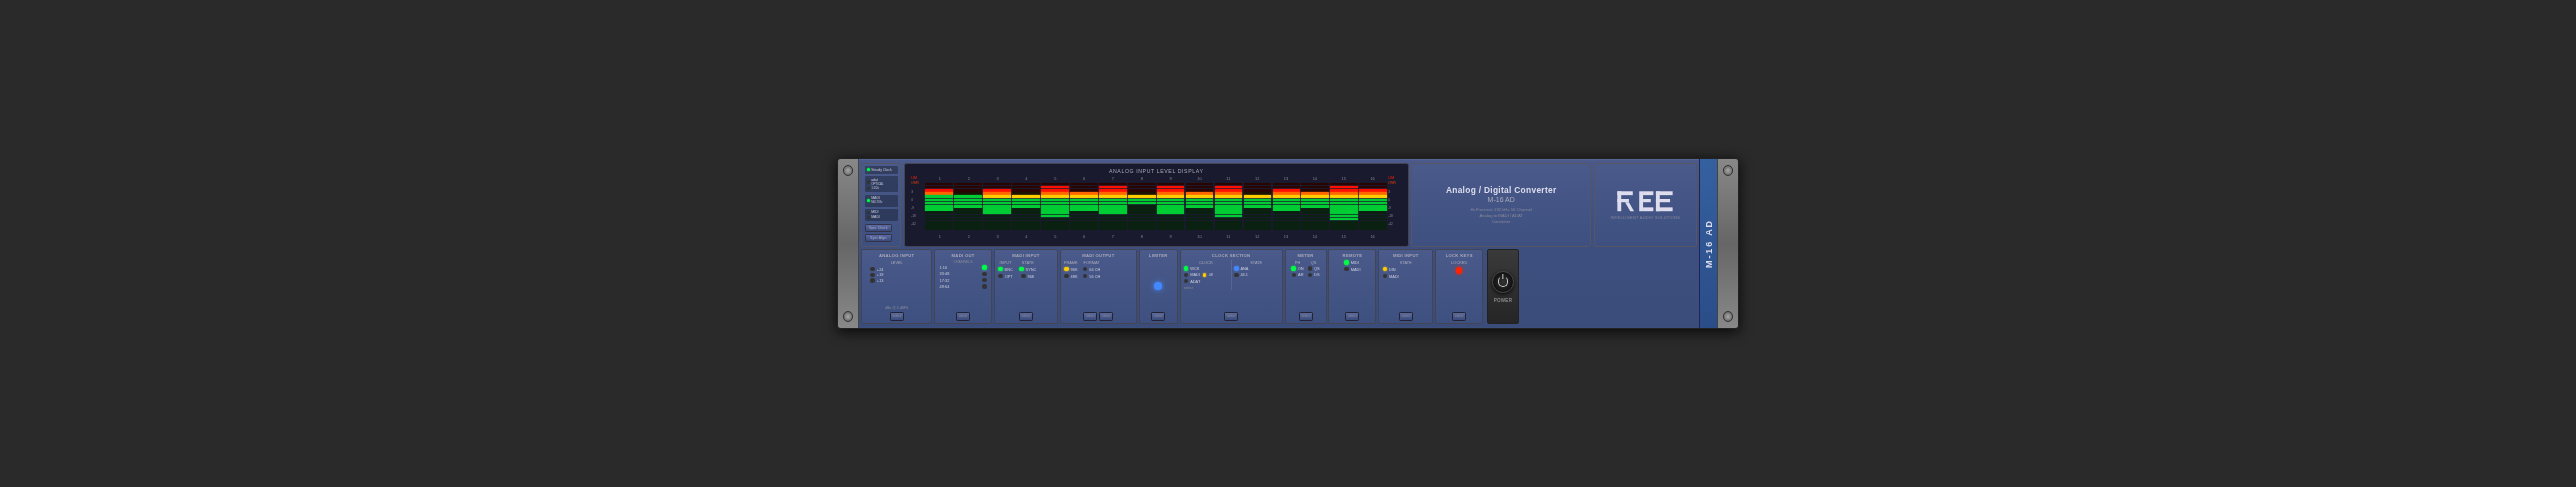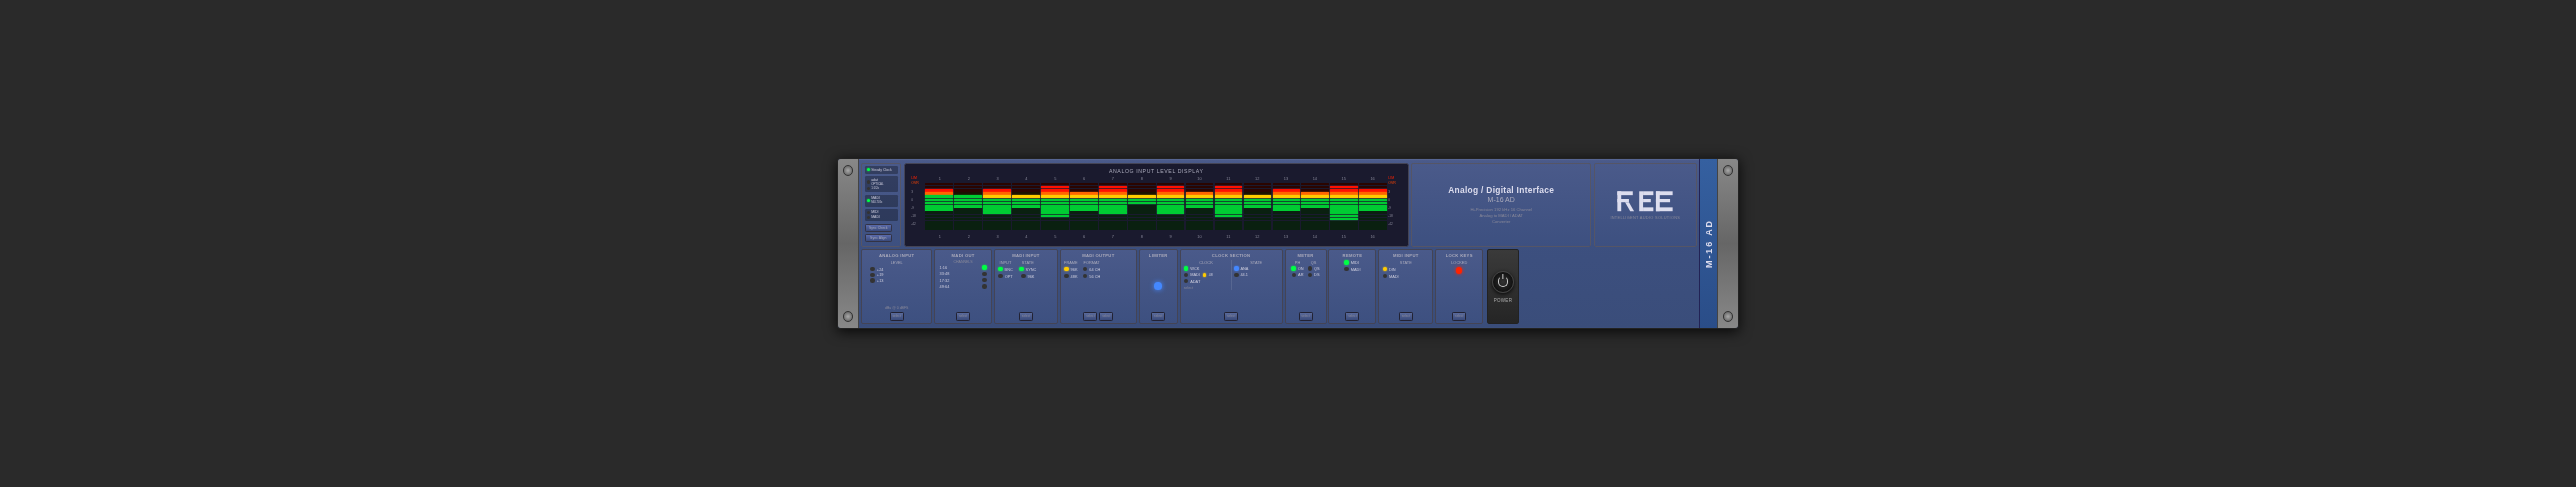--- a/index.html
+++ b/index.html
@@ -846,21 +846,21 @@
             <div style="color:#889; font-size:3.2px; margin-top:5.2px;">3</div>
             <div style="color:#889; font-size:3.2px; margin-top:3.9px;">0</div>
             <div style="color:#889; font-size:3.2px; margin-top:3.9px;">-9</div>
             <div style="color:#889; font-size:3.2px; margin-top:3.9px;">-18</div>
             <div style="color:#889; font-size:3.2px; margin-top:3.9px;">-42</div>
           </div>
         </div>
       </div>
 
       <div class="branding-panel">
-        <div class="device-name-main">Analog / Digital Interface</div>
+        <div class="device-name-main">Analog / Digital Converter</div>
         <div class="device-model">M-16 AD</div>
         <div class="device-desc">Hi-Precision 192 kHz 16 Channel<br>Analog to MADI / ADAT<br>Converter</div>
       </div>
 
       <div class="rme-panel">
         <div class="rme-logo-text">
           <svg width="58" height="22.5" viewBox="0 0 90 35">
             <rect x="2" y="2" width="6" height="31" fill="#dde"></rect>
             <rect x="2" y="2" width="24" height="6" fill="#dde"></rect>
             <rect x="2" y="14" width="18" height="5" fill="#dde"></rect>

